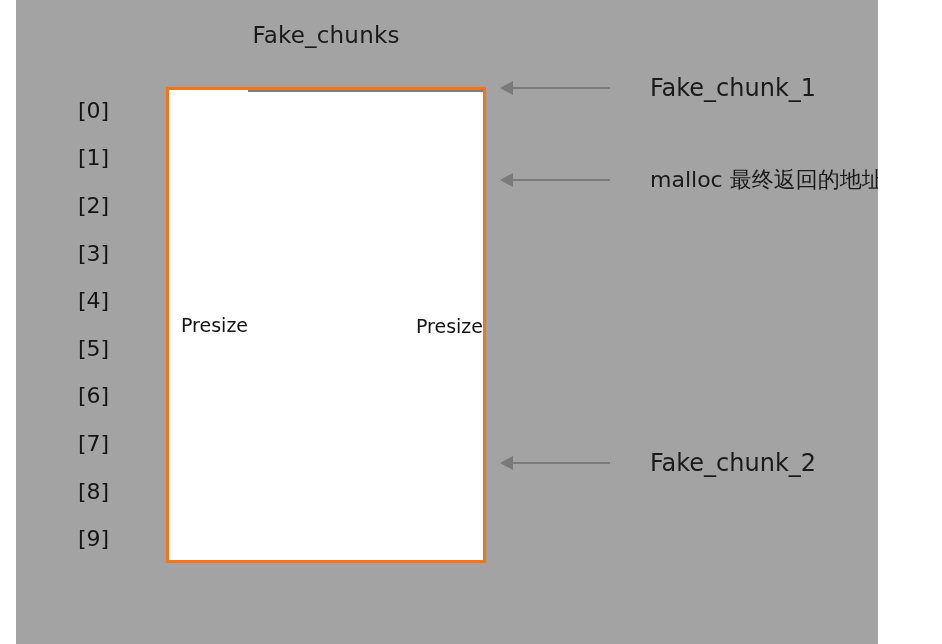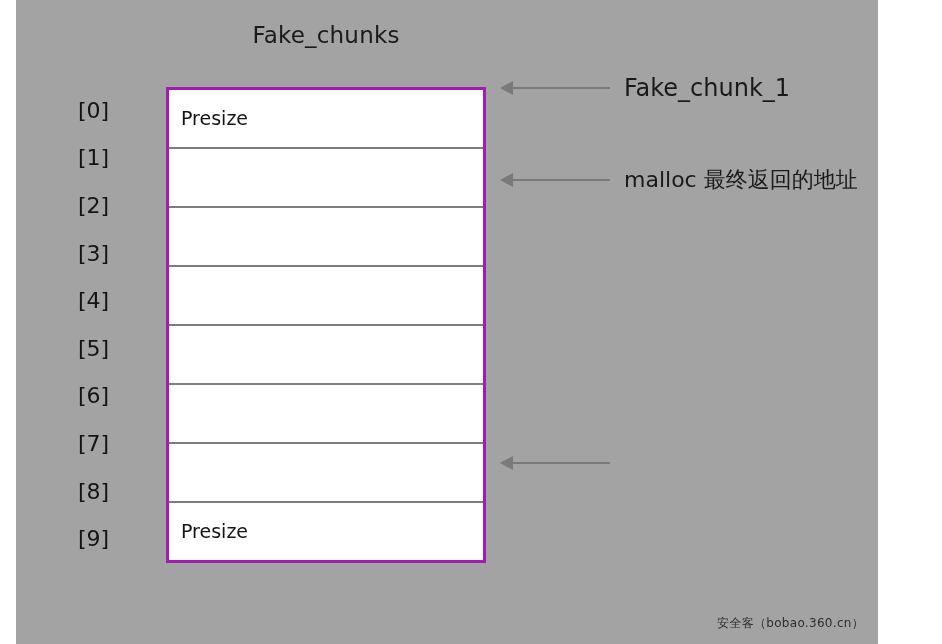--- a/index.html
+++ b/index.html
@@ -33,24 +33,24 @@
   }
 
   
   #memory-table {
     position: absolute;
     left: 150px;
     top: 87px;
     width: 320px;
     height: 476px;
     box-sizing: border-box;
-    border: 3px solid #a21caf;
+    border: 3px solid #f97316;
     background: #ffffff;
     display: flex;
-    flex-direction: column;
+    flex-direction: row;
   }
   .mem-row {
     position: relative;
     flex: 1 1 0;
     min-height: 0;
     display: flex;
     align-items: center;
     border-top: 2px solid #7d7d7d;
     box-sizing: border-box;
   }
@@ -89,20 +89,21 @@
   }
 
   
   .callout {
     position: absolute;
     left: 484px;
     height: 20px;
     display: flex;
     align-items: center;
     white-space: nowrap;
+    gap: 26px;
   }
   .callout-arrow {
     position: relative;
     width: 110px;
     height: 20px;
     flex: none;
   }
   
   .callout-arrow::after {
     content: "";
@@ -199,17 +200,17 @@
     <span class="callout-label">Fake_chunk_1</span>
   </div>
 
   <div class="callout" style="top:170px;">
     <span class="callout-arrow"></span>
     <span class="callout-label cjk">malloc 最终返回的地址</span>
   </div>
 
   <div class="callout" style="top:453px;">
     <span class="callout-arrow"></span>
-  </div>
-
-  <div id="watermark">安全客（bobao.360.cn）</div>
+    <span class="callout-label">Fake_chunk_2</span>
+  </div>
+
 
 </div>
 
 </body></html>

